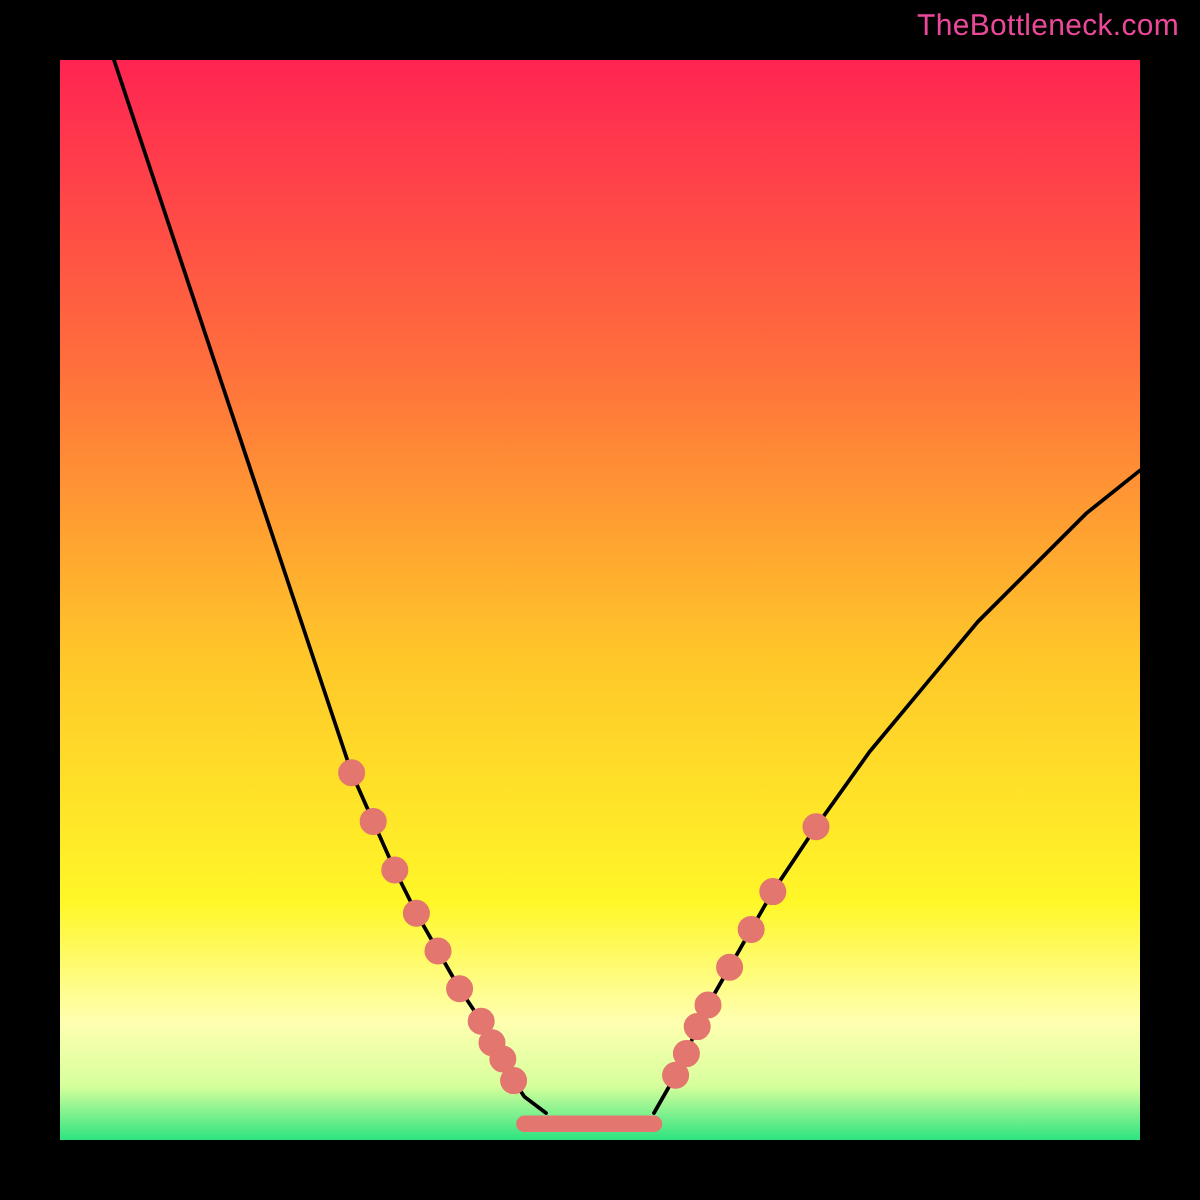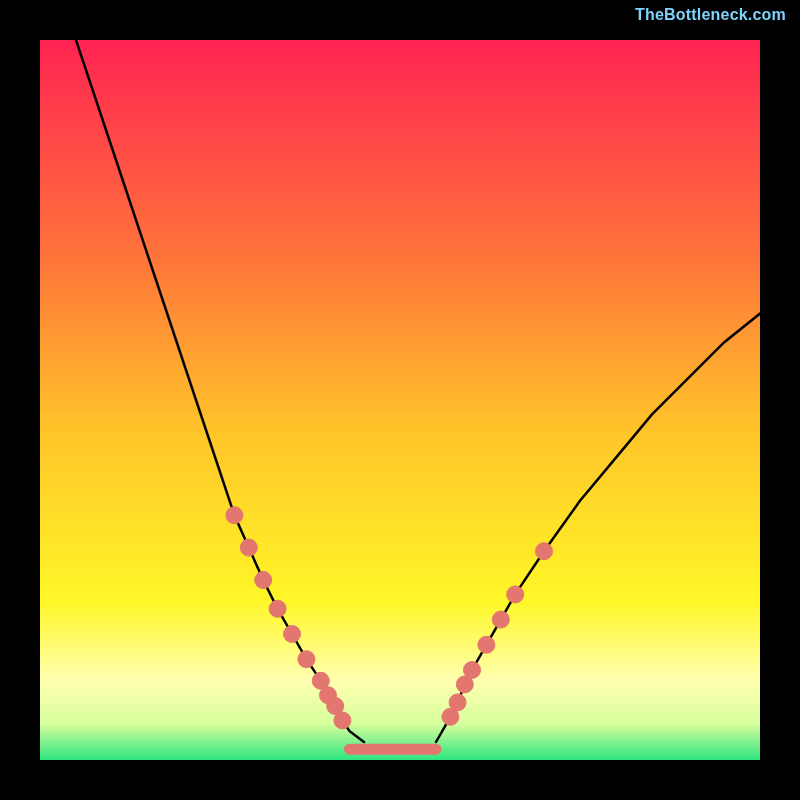--- a/index.html
+++ b/index.html
@@ -16,23 +16,23 @@
     top: 0;
     width: 800px;
     height: 800px;
     background: #000;
   }
   .watermark {
     position: absolute;
     top: 6px;
     right: 14px;
     font-family: Arial, Helvetica, sans-serif;
-    font-size: 16px;
-    font-weight: 700;
-    color: #7dd3fc;
+    font-size: 20px;
+    font-weight: 400;
+    color: #ec4899;
     letter-spacing: 0.2px;
   }
   svg.plot {
     position: absolute;
     left: 40px;
     top: 40px;
     width: 720px;
     height: 720px;
     display: block;
   }

